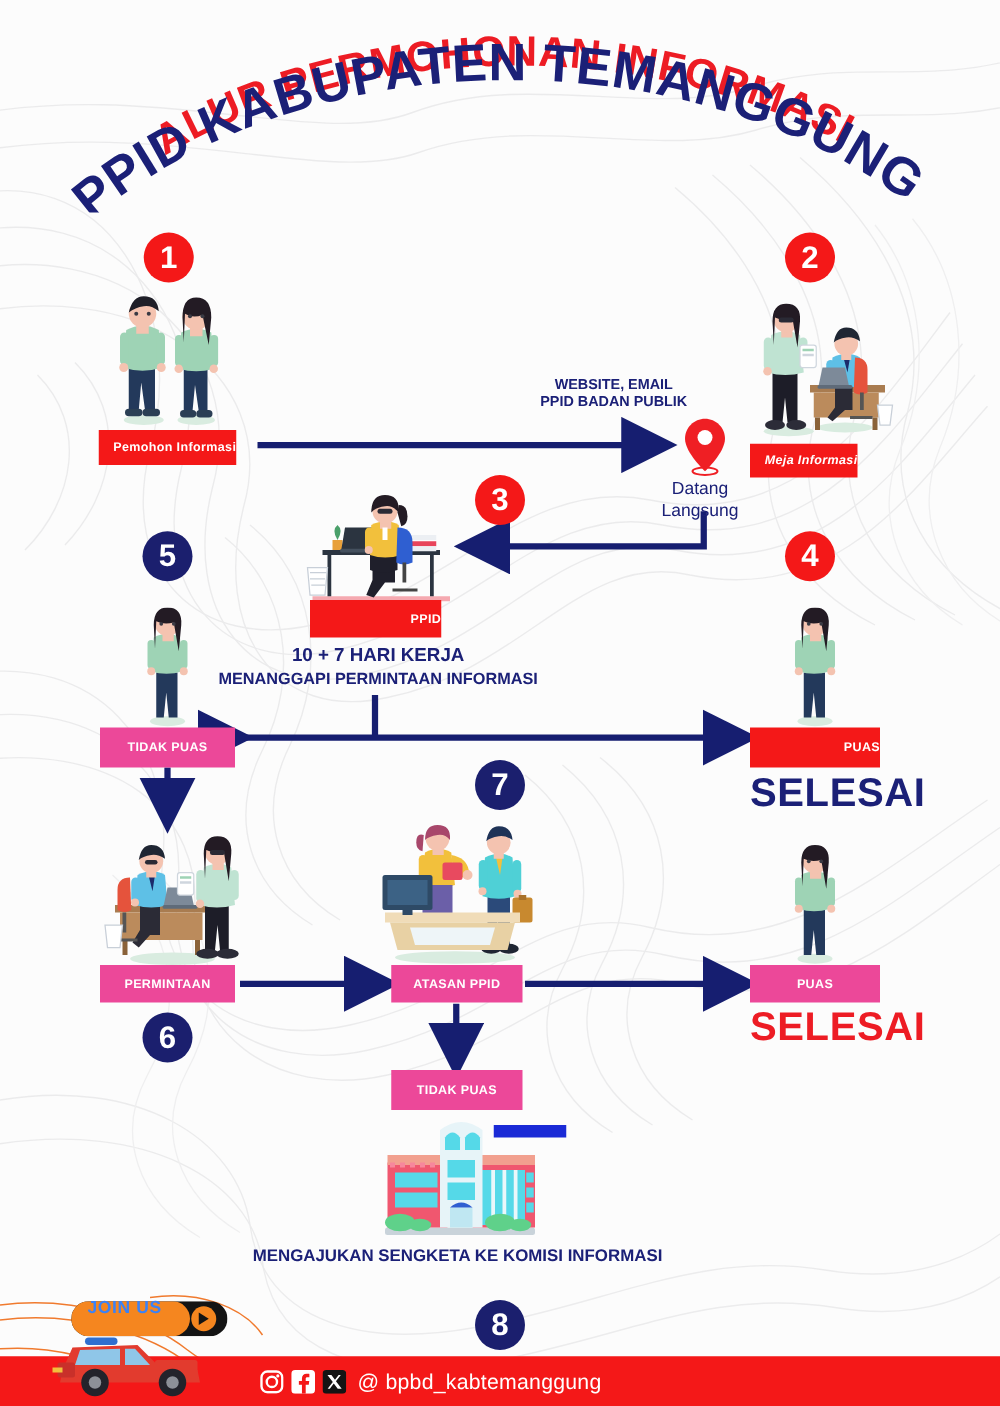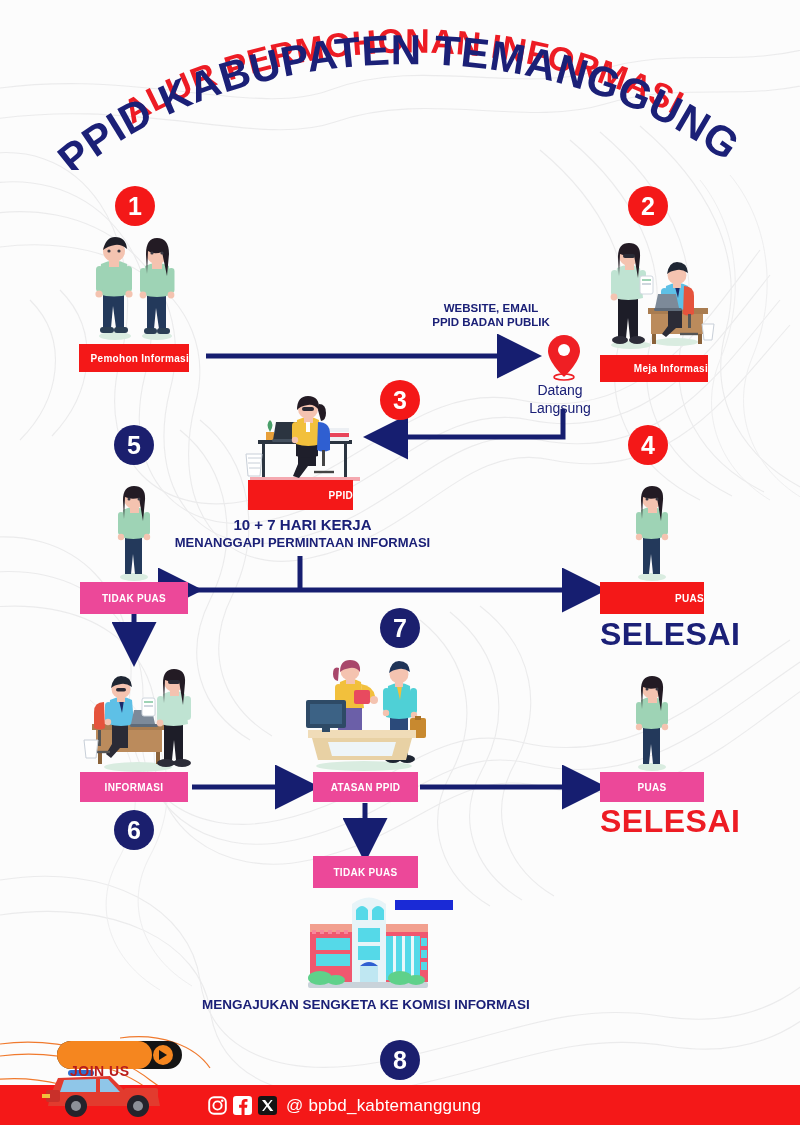--- a/index.html
+++ b/index.html
@@ -50,21 +50,21 @@
     position:absolute;left:0;bottom:0;width:800px;height:40px;background:#f41818;z-index:30;
   }
   .footer-handle{
     position:absolute;left:286px;bottom:9px;color:#fff;font-size:17px;z-index:32;letter-spacing:.2px;
   }
   .soc{position:absolute;bottom:10px;width:19px;height:19px;z-index:32;}
   .joinus{
     position:absolute;left:57px;bottom:56px;width:125px;height:28px;z-index:31;
   }
   .joinus-label{
-    position:absolute;left:70px;bottom:46px;color:#b91c1c;font-weight:bold;font-size:14px;
+    position:absolute;left:70px;bottom:72px;color:#3b82f6;font-weight:bold;font-size:14px;
     letter-spacing:.5px;z-index:33;
   }
 </style>
 </head>
 <body>
 
 <div id="poster">
 
   <svg class="bg-topo" viewBox="0 0 800 1125" preserveAspectRatio="none">
     <rect width="800" height="1125" fill="#fcfcfc"></rect>
@@ -237,21 +237,21 @@
     <path d="M88,44 q10,0 10,10 l0,18 q-6,3 -11,0 z" fill="#e5533c"></path>
     <rect x="92" y="72" width="3" height="14" fill="#555"></rect>
     <path d="M84,92 L102,92" stroke="#555" stroke-width="2.4"></path>
 
     <path d="M62,52 l18,0 l3,14 l-24,0 z" fill="#7d8a99"></path>
     <rect x="58" y="66" width="28" height="3" rx="1.5" fill="#5f6b79"></rect>
 
     <path d="M106,82 l12,0 l-2,16 l-8,0 z" fill="#ffffff" stroke="#c8cfd8" stroke-width="1"></path>
   </svg>
 
-  <div class="tag tag-red" style="left:600px;top:355px;width:108px;height:27px;font-size:10px;">
+  <div class="tag tag-red" style="left:600px;top:355px;width:86px;height:27px;font-size:10px;font-style:italic;">
     <span>Meja Informasi</span>
   </div>
 
   <div class="step-circle step-red" style="left:380px;top:380px;">3</div>
 
   <svg class="artsvg" style="left:240px;top:392px;" width="125" height="92" viewBox="0 0 125 92">
     <rect x="10" y="85" width="110" height="4" fill="#f5a9b0"></rect>
 
     <rect x="18" y="48" width="94" height="4" fill="#2b3440"></rect>
     <rect x="22" y="52" width="3" height="33" fill="#2b3440"></rect>
@@ -379,21 +379,21 @@
     <rect x="88" y="12" width="12" height="4" rx="2" fill="#2a2a35"></rect>
 
     <rect x="62" y="30" width="13" height="18" rx="2" fill="#ffffff" stroke="#cfd6de" stroke-width="1"></rect>
     <rect x="64" y="33" width="9" height="2" fill="#9ed3b5"></rect>
     <rect x="64" y="37" width="9" height="2" fill="#cfd6de"></rect>
 
     <path d="M4,72 l14,0 l-2,18 l-10,0 z" fill="#ffffff" stroke="#c8cfd8" stroke-width="1"></path>
   </svg>
 
   <div class="tag tag-navy" style="left:80px;top:772px;width:108px;height:30px;font-size:10px;">
-    <span>INFORMASI</span>
+    <span>PERMINTAAN</span>
   </div>
   <div class="step-circle step-navy" style="left:114px;top:810px;">6</div>
 
   <svg class="artsvg" style="left:298px;top:660px;" width="135" height="112" viewBox="0 0 135 112">
     <ellipse cx="66" cy="106" rx="48" ry="5" fill="#d9ece0"></ellipse>
 
     <path d="M42,22 q11,-6 21,0 l3,26 q-14,4 -27,0 z" fill="#f2c03c"></path>
     <rect x="37" y="24" width="7" height="20" rx="3.5" fill="#f2c03c"></rect>
     <path d="M63,24 q12,2 14,12 q1,5 -5,6 l-8,-10 z" fill="#f2c03c"></path>
     <circle cx="76" cy="40" r="4" fill="#f4c3b0"></circle>

